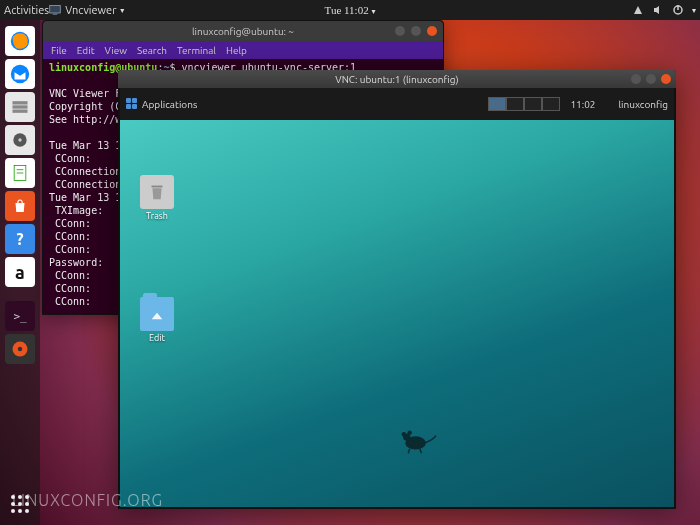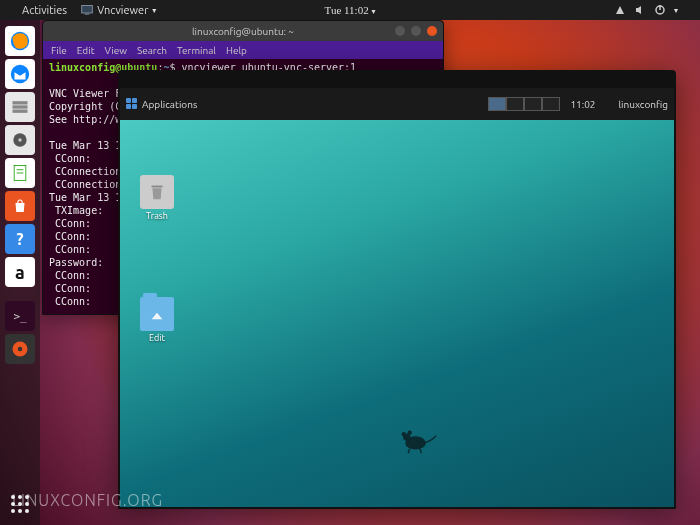--- a/index.html
+++ b/index.html
@@ -1,22 +1,22 @@
 <!DOCTYPE html>
 <html><head>
 <meta charset="utf-8">
 <style>
   * { box-sizing: border-box; margin: 0; padding: 0; }
   html, body { width: 700px; height: 525px; overflow: hidden; font-family: "Ubuntu", "DejaVu Sans", sans-serif; }
   .stage { position: relative; width: 700px; height: 525px; background: linear-gradient(135deg, #5a1a3a 0%, #dd4814 40%, #e95420 100%); }
   .stage::before { content:""; position:absolute; inset:0; background: radial-gradient(circle at 60% 40%, #e95420 0%, #c6391a 35%, #772953 70%, #2c001e 100%); opacity: 0.9;}
   
-  .topbar { position: absolute; top:0; left:0; right:0; height:20px; background:#1d1d1d; color:#ddd; font-size:11px; display:flex; align-items:center; padding:0 22px; z-index:50;}
+  .topbar { position: absolute; top:0; left:0; right:0; height:20px; background:#1d1d1d; color:#ddd; font-size:11px; display:flex; align-items:center; padding:0 4px; z-index:50;}
   .topbar .activities { flex:0 0 auto; }
-  .topbar .wintitle { margin-left:14px; display:flex; align-items:center; gap:4px; }
+  .topbar .wintitle { display:flex; align-items:center; gap:4px; }
   .topbar .wintitle svg { width:12px; height:12px; }
   .topbar .center { position:absolute; left:50%; transform:translateX(-50%);font-family:Liberation Serif, serif;}
   .topbar .right { margin-left:auto; display:flex; gap:8px; align-items:center;}
   .topbar .tri { font-size:8px; }
   
   .dock { position:absolute; top:20px; left:0; bottom:0; width:40px; background:rgba(20,20,20,0.55); display:flex; flex-direction:column; align-items:center; padding-top:6px; gap:3px; z-index:40;}
   .dock .app { width:30px; height:30px; border-radius:4px; display:flex; align-items:center; justify-content:center; font-size:16px;}
   .dock .sep { flex:1; }
   .dock .grid { width:30px; height:30px; display:grid; grid-template-columns:repeat(3,4px); grid-template-rows:repeat(3,4px); gap:3px; align-content:center; justify-content:center; margin-bottom:6px;}
   .dock .grid span { background:#eee; width:4px; height:4px; border-radius:50%;}
@@ -194,20 +194,28 @@
  CConn:
  CConn:
  CConn:
 Password:
  CConn:
  CConn:
  CConn:</span></div>
   </div>
 
   <div class="vnc">
+    <div class="vnc-titlebar">
+      <span>VNC: ubuntu:1 (linuxconfig)</span>
+      <div class="wbtn">
+        <span></span>
+        <span></span>
+        <span class="cl"></span>
+      </div>
+    </div>
     <div class="vnc-inner">
 
       <div class="xf-panel">
         <div class="appsbtn">
           <div class="grid4">
               <span></span>
               <span></span>
               <span></span>
               <span></span>
             </div>

